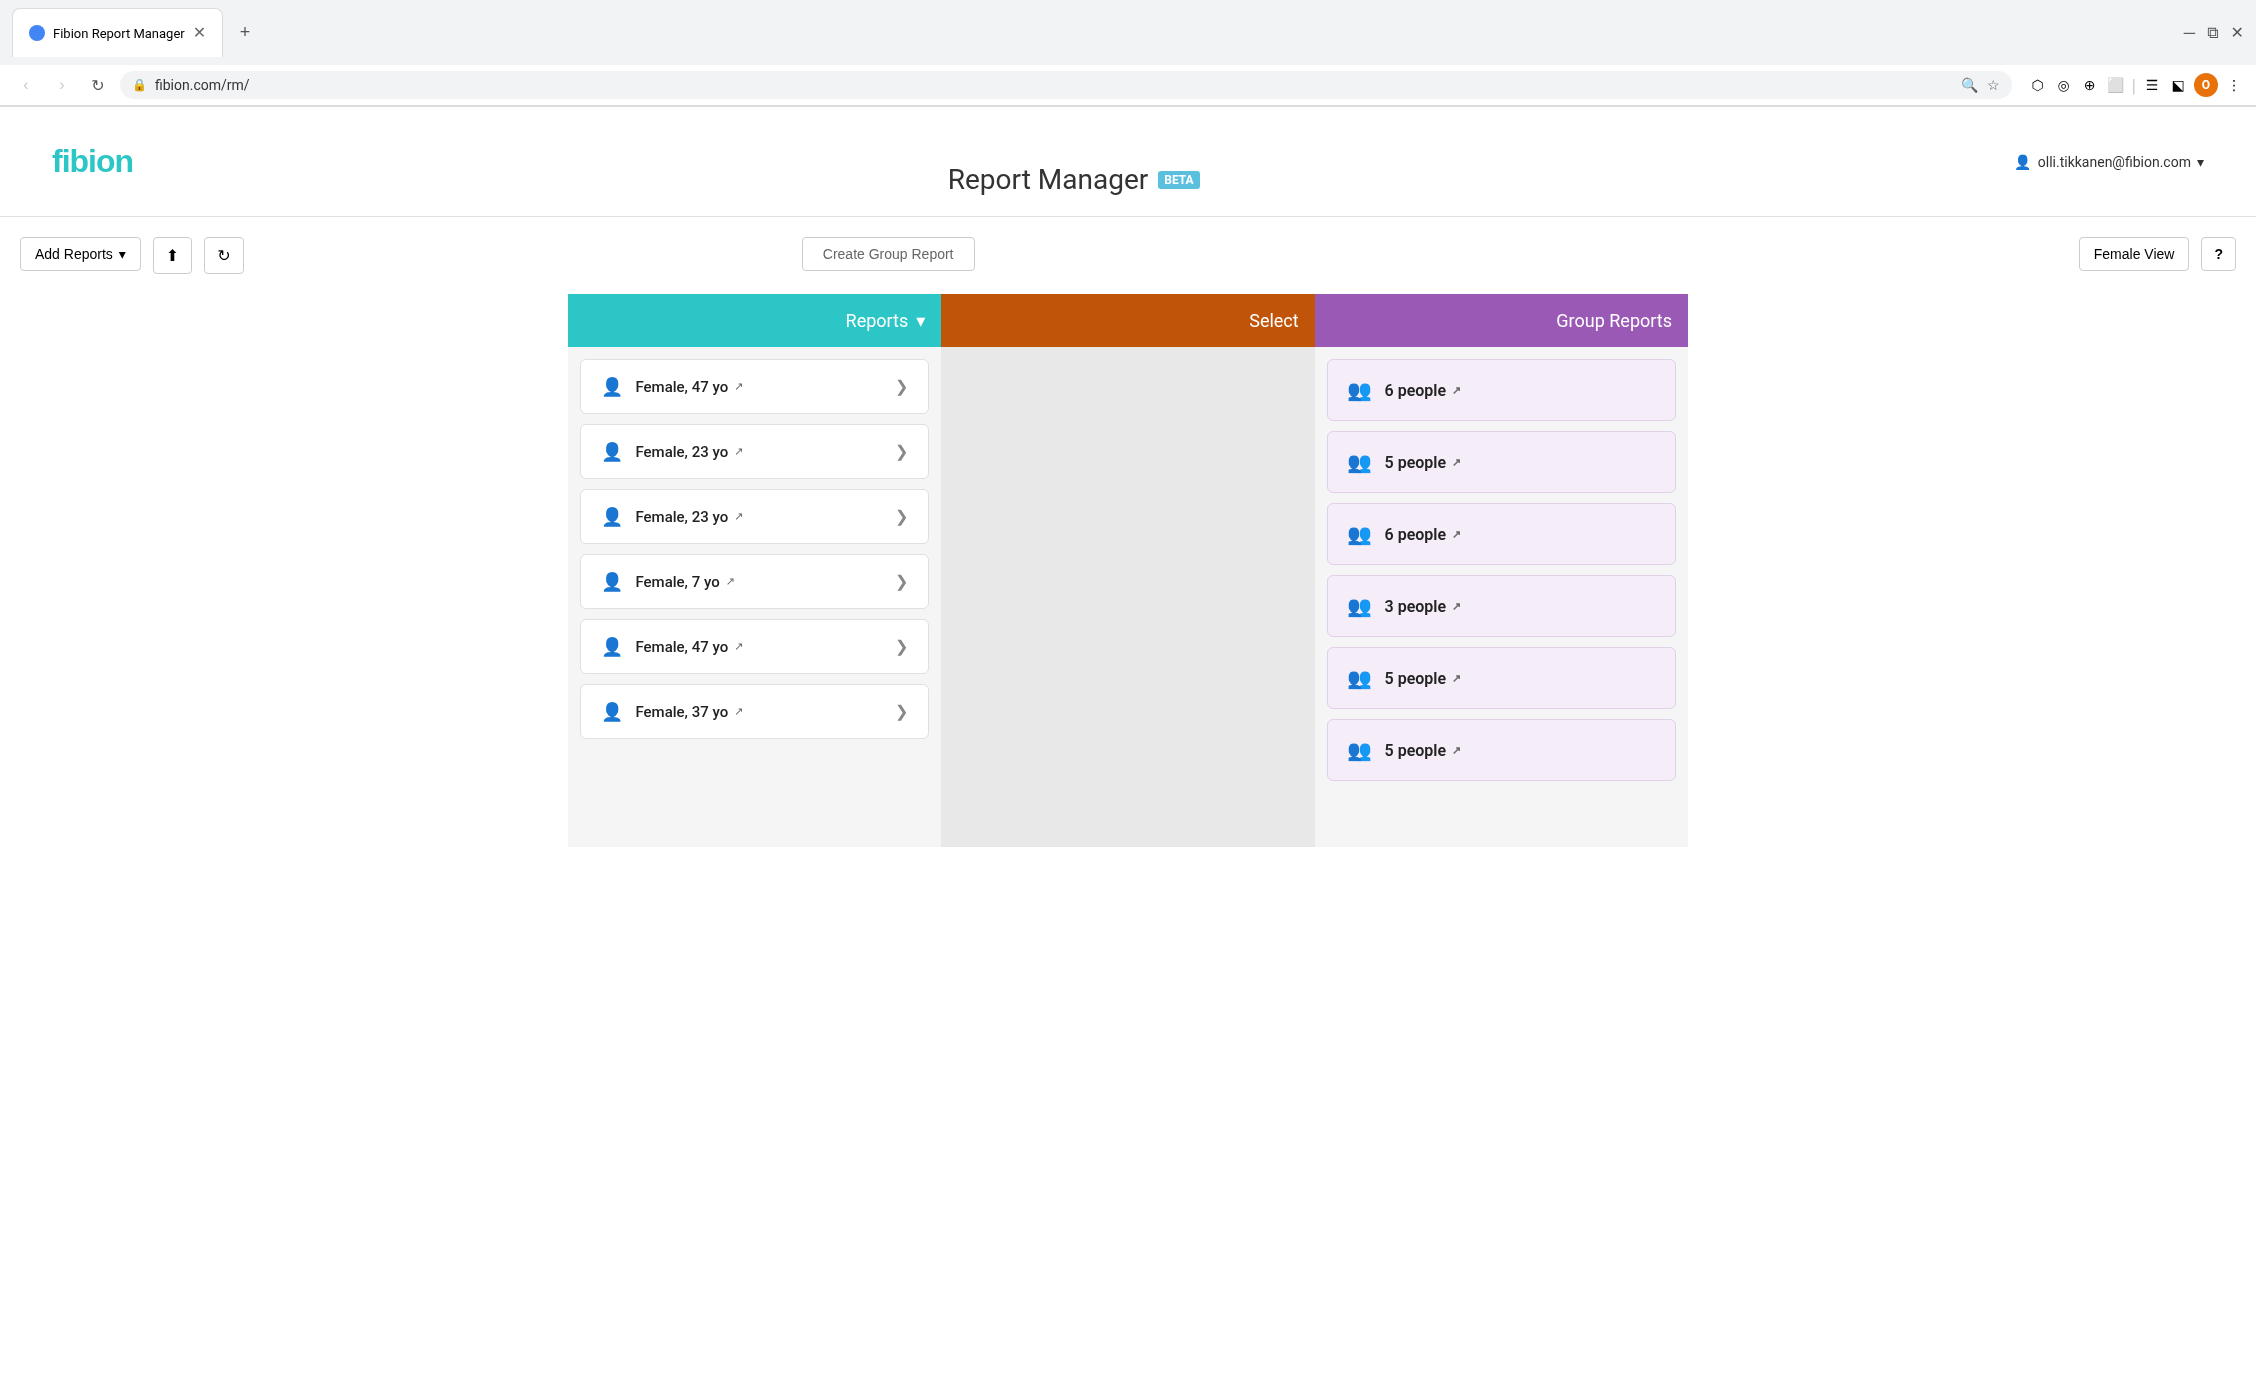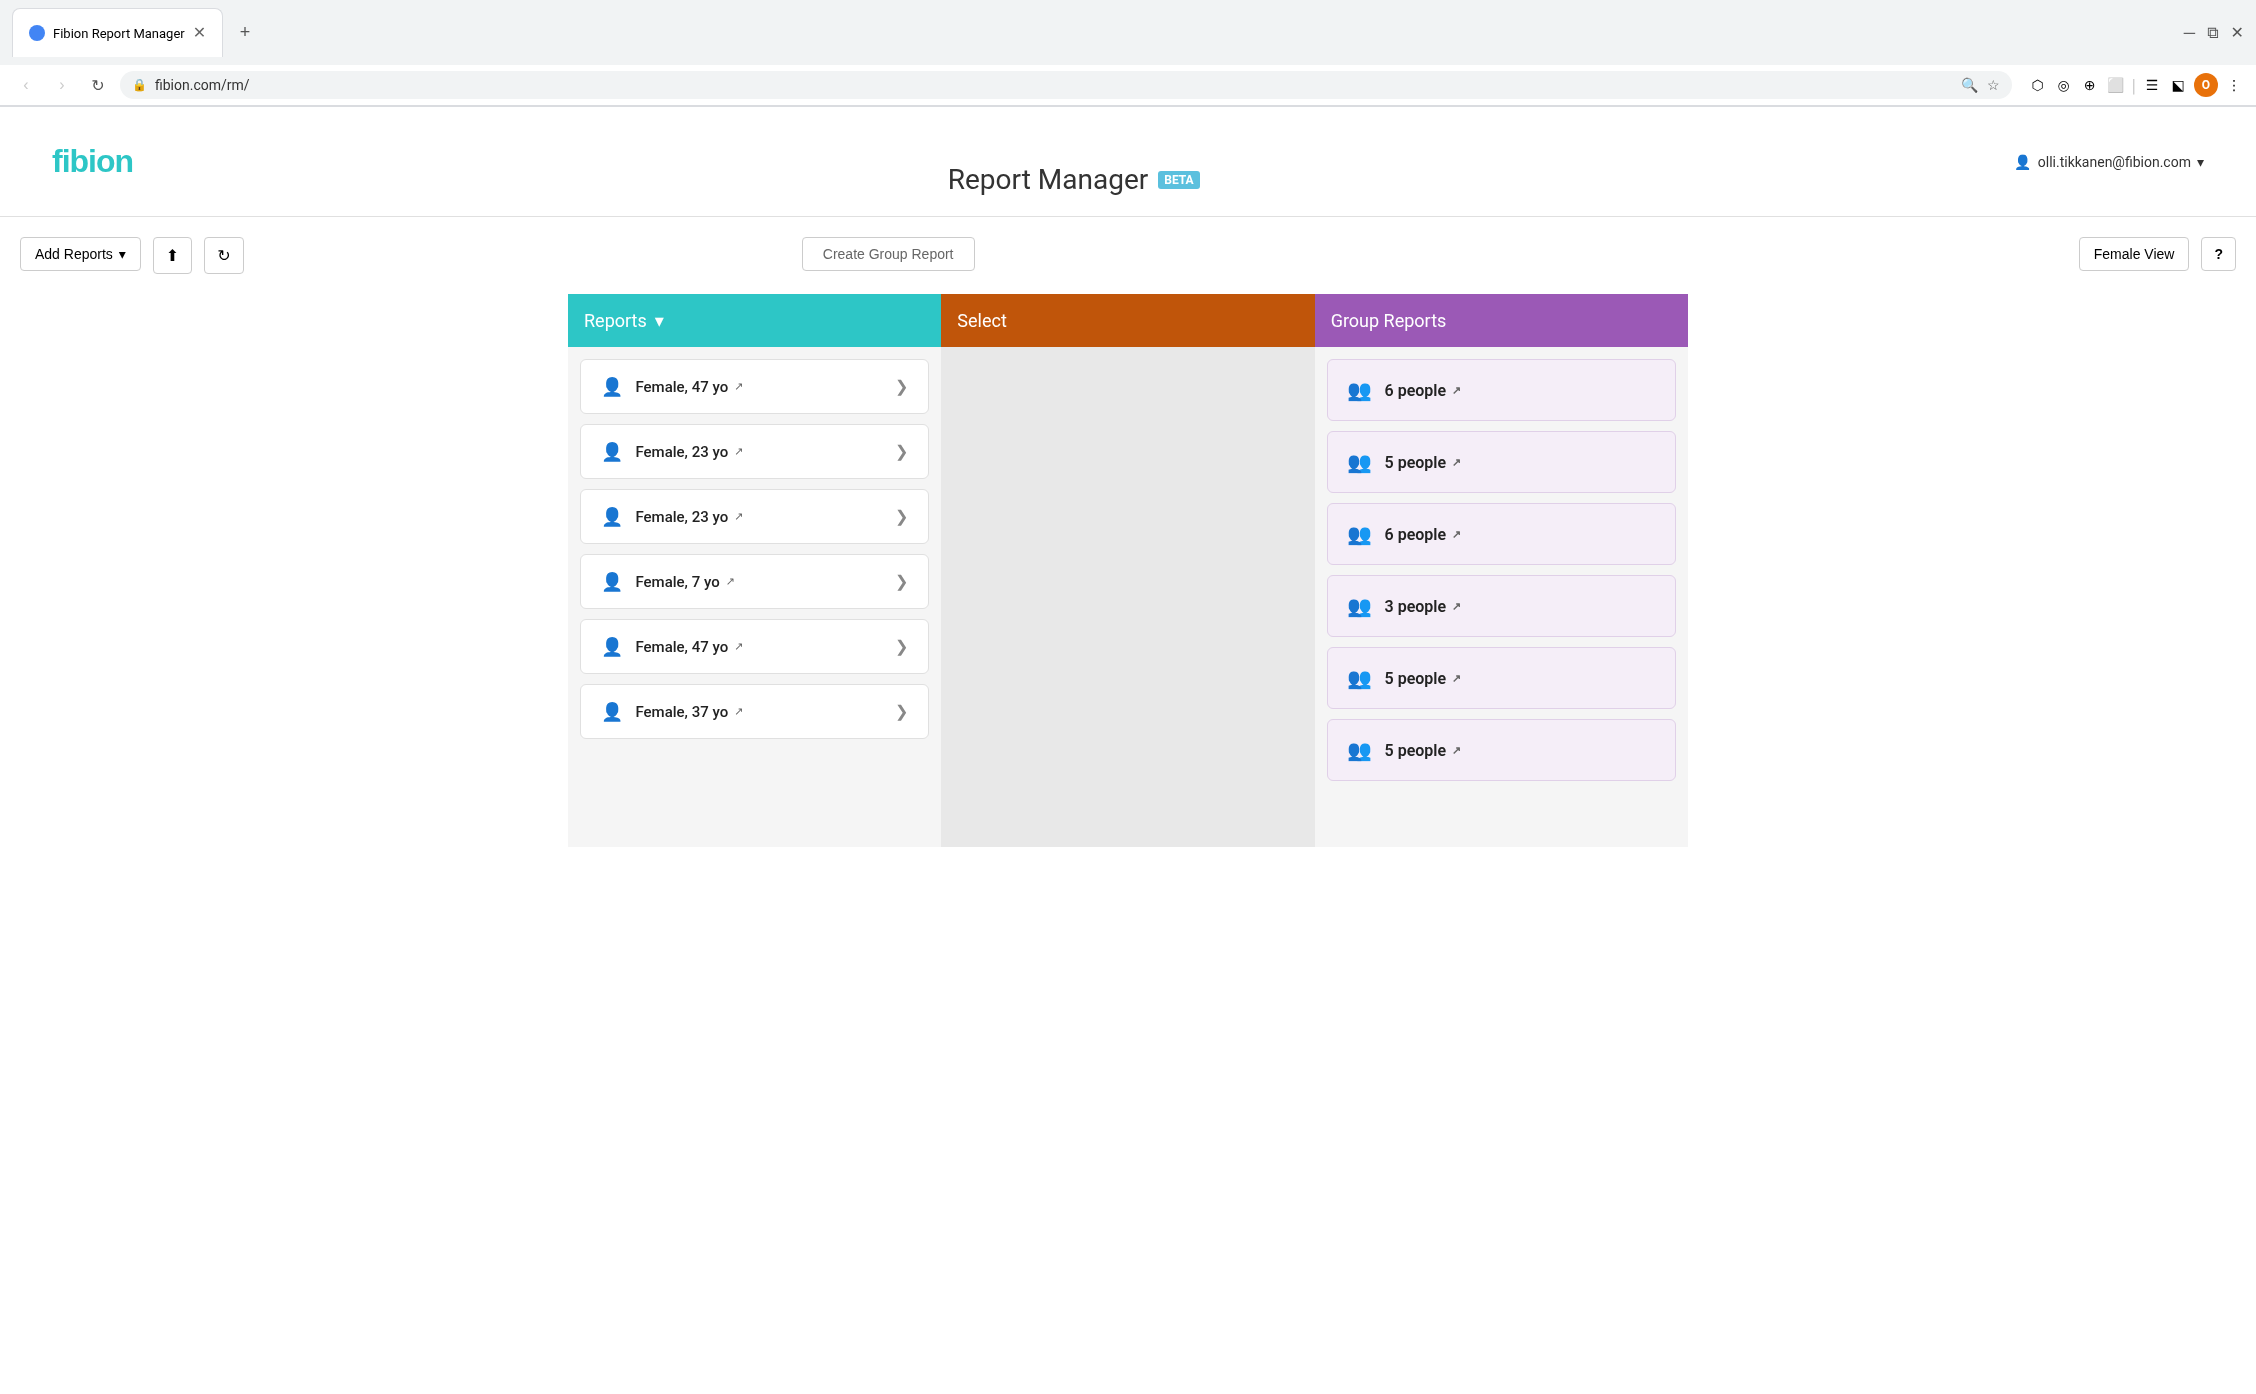--- a/index.html
+++ b/index.html
@@ -229,21 +229,21 @@
     }
 
     
     .col-header {
       padding: 16px;
       text-align: center;
       font-size: 18px;
       color: white;
       display: flex;
       align-items: center;
-      justify-content: flex-start;
+      justify-content: flex-end;
       gap: 8px;
       cursor: pointer;
     }
     .col-header-reports { background: #2dc6c6; }
     .col-header-select { background: #c0550a; }
     .col-header-group { background: #9b59b6; }
 
     
     .col-body {
       padding: 12px;

